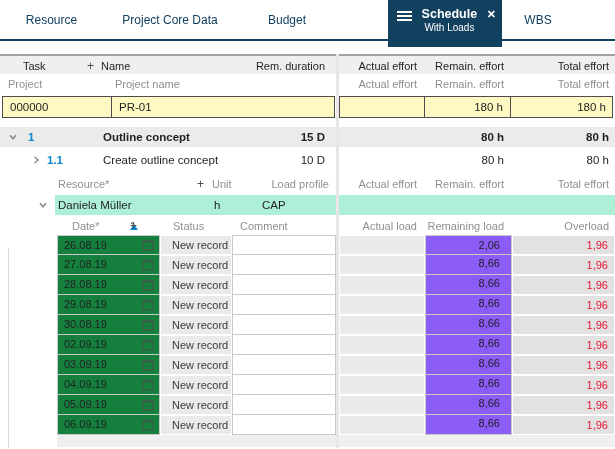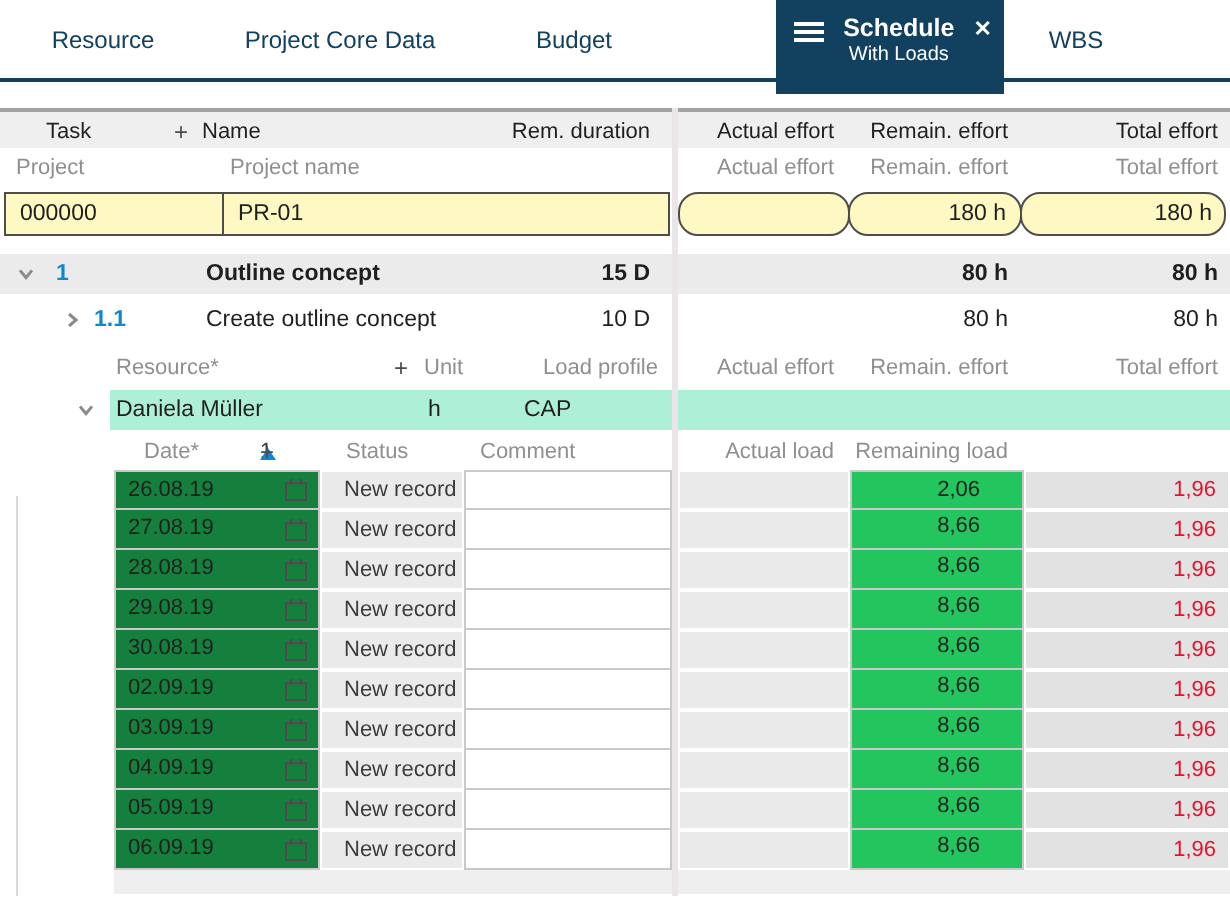--- a/index.html
+++ b/index.html
@@ -35,21 +35,21 @@
   .hd1 { margin-top:13px; height:20px; line-height:20px; background:#f0efef; border-top:2px solid #a3a3a3; }
   .hd1 .lrow span { position:absolute; }
   .hd2 { height:20px; line-height:20px; color:#8f8f8f; }
   .hd2 .lrow span { position:absolute; }
 
   .plus { color:#4a4a4a; font-size:12px; cursor:pointer; }
 
   .inrow { margin-top:2px; height:22px; padding-left:2px; font-size:11.5px; }
   .inrow .ibox { height:22px; line-height:20px; border:1px solid #4d4d4d; background:#fef9c3; padding:0 7px; }
   .in1 { width:110px; } .in2 { width:224px; margin-left:-1px; }
-  .inrow .rrow .ibox { padding:0;border-radius:10px; }
+  .inrow .rrow .ibox { padding:0; }
   .ir1{width:86px} .ir2{width:87px; margin-left:-1px; text-align:right; padding-right:7px!important}
   .ir3{width:103px; margin-left:-1px; text-align:right; padding-right:6px!important}
 
   .trow { height:20px; line-height:20px; font-size:11.5px; }
   .t1 { margin-top:9px; background:#ebebeb; font-weight:700; }
   .t2 { margin-top:3px; }
   .trow .lrow span, .trow .lrow .chev { position:absolute; }
   .chev { top:0; height:20px; display:flex; align-items:center; cursor:pointer; }
   .num { color:#0e87d1; font-weight:700; }
   .tname { left:103px; }
@@ -68,21 +68,21 @@
   .tri { width:0; height:0; border-left:4px solid transparent; border-right:4px solid transparent;
          border-bottom:6px solid #0e87d1; display:inline-block; }
 
   .ldr { display:flex; height:20px; line-height:18px; font-size:11px; }
   .ind { width:57px; }
   .dcell { width:103px; background:#15803d; border:1px solid #c9c9c9; padding:0 5px 0 6px;
            display:flex; align-items:center; justify-content:space-between; cursor:text; }
   .scell { width:72px; background:#eaeaea; border:1px solid #fff; padding-left:11px; color:#3c3c3c; }
   .ccell { width:104px; background:#fff; border:1px solid #c9c9c9; cursor:text; }
   .acell { width:86px; background:#eaeaea; border:1px solid #fff; margin-left:3px; }
-  .rcell { width:87px; background:#22c55e; border:1px solid #c9c9c9; text-align:right; padding-right:21px; cursor:text; }
+  .rcell { width:87px; background:#8b5cf6; border:1px solid #c9c9c9; text-align:right; padding-right:11px; cursor:text; }
   .ocell { width:103px; background:#e2e2e2; border:1px solid #fff; color:#e6132e; text-align:right; padding-right:6px; }
   .ldr + .ldr .dcell, .ldr + .ldr .ccell, .ldr + .ldr .rcell { border-top:none; line-height:17px; }
   .cal { display:flex; align-items:center; cursor:pointer; }
 
   .bstrip { margin-left:57px; width:558px; height:12px; background:#efefef; }
 </style>
 </head>
 <body>
 
 <div class="app">
@@ -225,20 +225,21 @@
           <span>1</span>
           <span class="tri"></span>
           <span class="plus">+</span>
         </span>
         <span style="left:173px">Status</span>
         <span style="left:240px">Comment</span>
       </div>
       <div class="rrow">
         <span class="r1 ra">Actual load</span>
         <span class="r2 ra">Remaining load</span>
+        <span class="r3 ra">Overload</span>
       </div>
     </div>
 
     <div class="lrows" id="load-rows">
   <div class="ldr">
     <div class="ind"></div>
     <div class="dcell">
       <span>26.08.19</span>
       <span class="cal">
         <svg width="12" height="12" viewBox="0 0 12 12">

